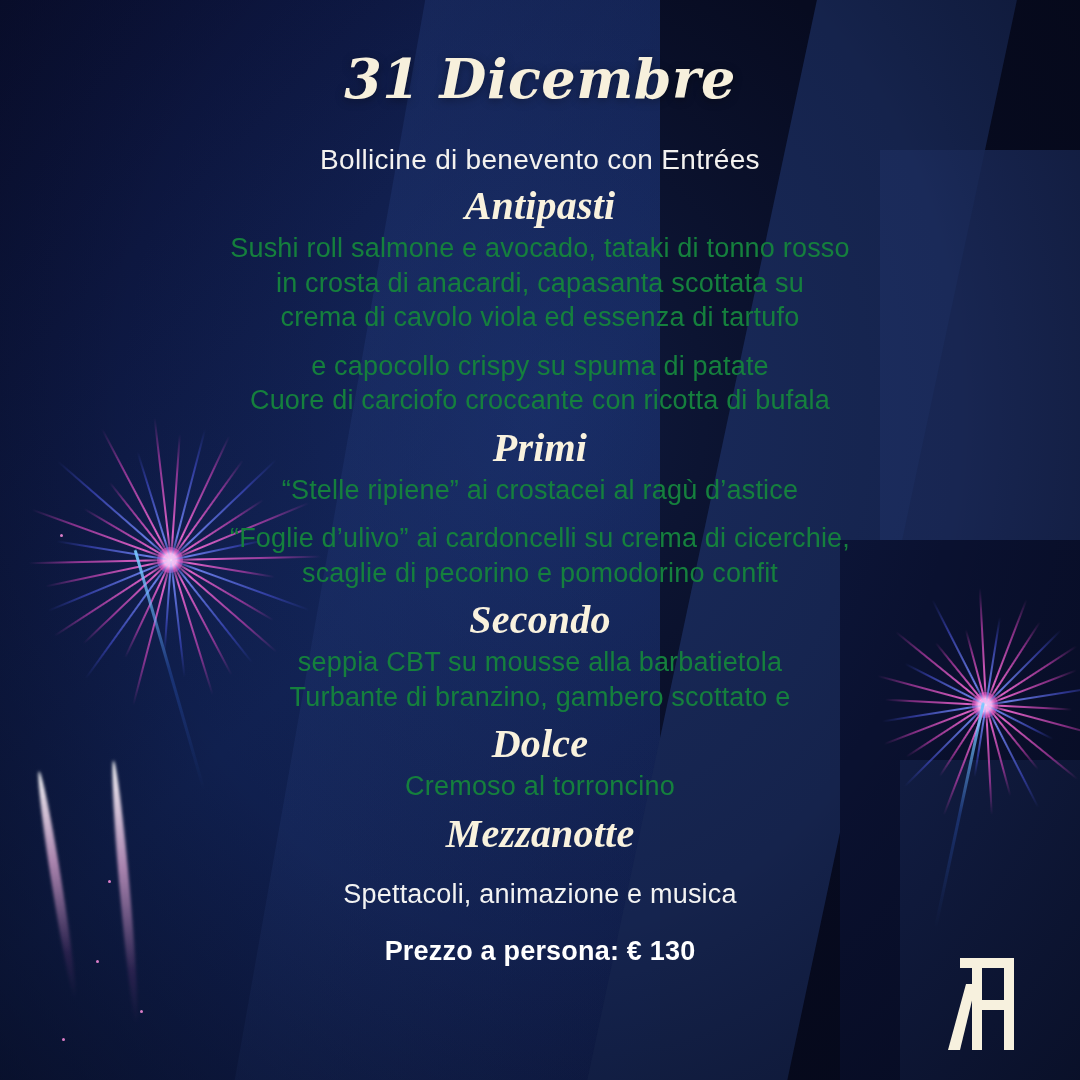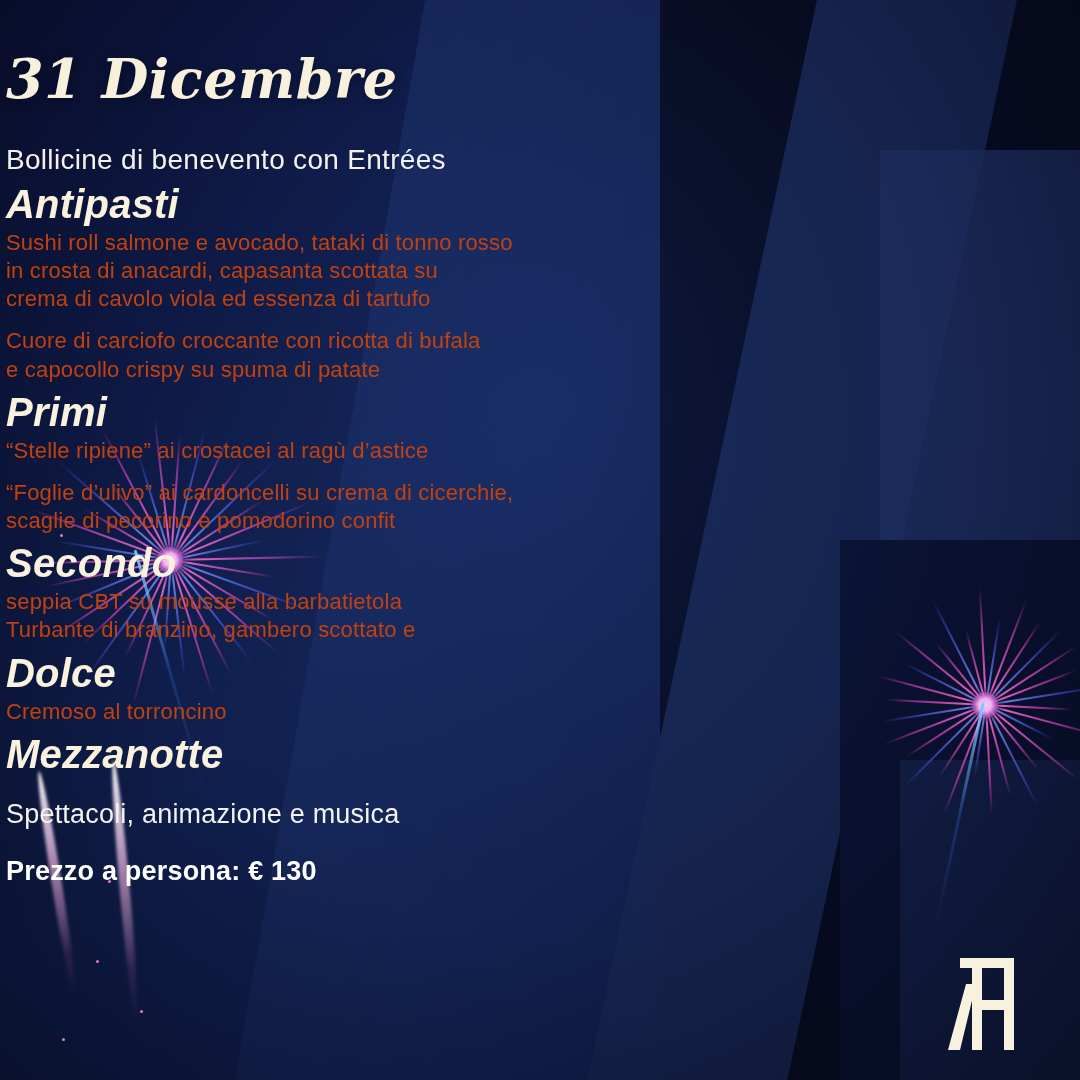--- a/index.html
+++ b/index.html
@@ -137,22 +137,22 @@
     height: 3px;
     border-radius: 50%;
     background: #ff8fe0;
     opacity: 0.85;
   }
 
   
   .content {
     position: absolute;
     inset: 0;
+    text-align: center;
     color: #ffffff;
-    padding-left: 6px;
   }
   .date {
     font-family: "DejaVu Serif", serif;
     font-style: italic;
     font-weight: 700;
     font-size: 54px;
     color: #f7f0dc;
     letter-spacing: 0.5px;
     margin-top: 52px;
     line-height: 1.0;
@@ -168,33 +168,33 @@
     margin-top: 4px;
   }
   .welcome {
     font-size: 28px;
     font-weight: 400;
     color: #f4f2ef;
     letter-spacing: 0.3px;
     margin-top: 38px;
   }
   .section-title {
-    font-family: Liberation Sans, sans-serif;
+    font-family: Liberation Serif, serif;
     font-style: italic;
     font-weight: 700;
     font-size: 40px;
     color: #f9f2de;
     margin-top: 6px;
     margin-bottom: 2px;
     letter-spacing: 0.2px;
   }
   .dish {
-    font-size: 22px;
+    font-size: 27px;
     font-weight: 400;
-    color: #c2410c;
+    color: #15803d;
     line-height: 1.28;
     letter-spacing: 0.2px;
   }
   .dish + .dish {
     margin-top: 14px;
   }
   .dish .ln {
     display: block;
   }
   .extra {
@@ -324,22 +324,22 @@
     <div class="welcome">Bollicine di benevento con Entrées</div>
 
     <div id="sections">
         <div class="section-title">Antipasti</div>
         <div class="dish">
           <span class="ln">Sushi roll salmone e avocado, tataki di tonno rosso</span>
           <span class="ln">in crosta di anacardi, capasanta scottata su</span>
           <span class="ln">crema di cavolo viola ed essenza di tartufo</span>
         </div>
         <div class="dish">
+          <span class="ln">e capocollo crispy su spuma di patate</span>
           <span class="ln">Cuore di carciofo croccante con ricotta di bufala</span>
-          <span class="ln">e capocollo crispy su spuma di patate</span>
         </div>
         <div class="section-title">Primi</div>
         <div class="dish">
           <span class="ln">“Stelle ripiene” ai crostacei al ragù d’astice</span>
         </div>
         <div class="dish">
           <span class="ln">“Foglie d’ulivo” ai cardoncelli su crema di cicerchie,</span>
           <span class="ln">scaglie di pecorino e pomodorino confit</span>
         </div>
         <div class="section-title">Secondo</div>

